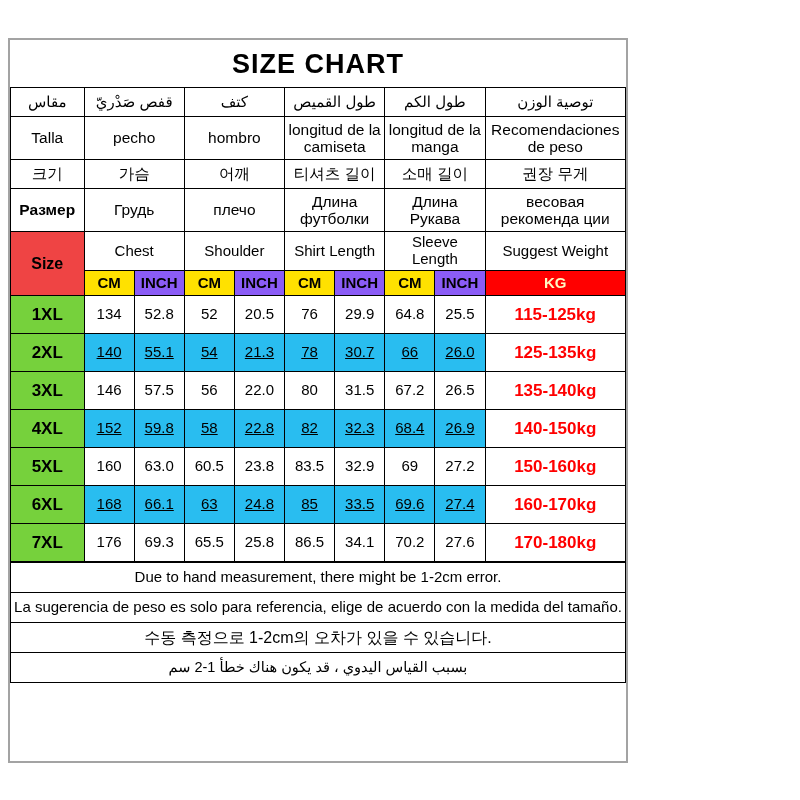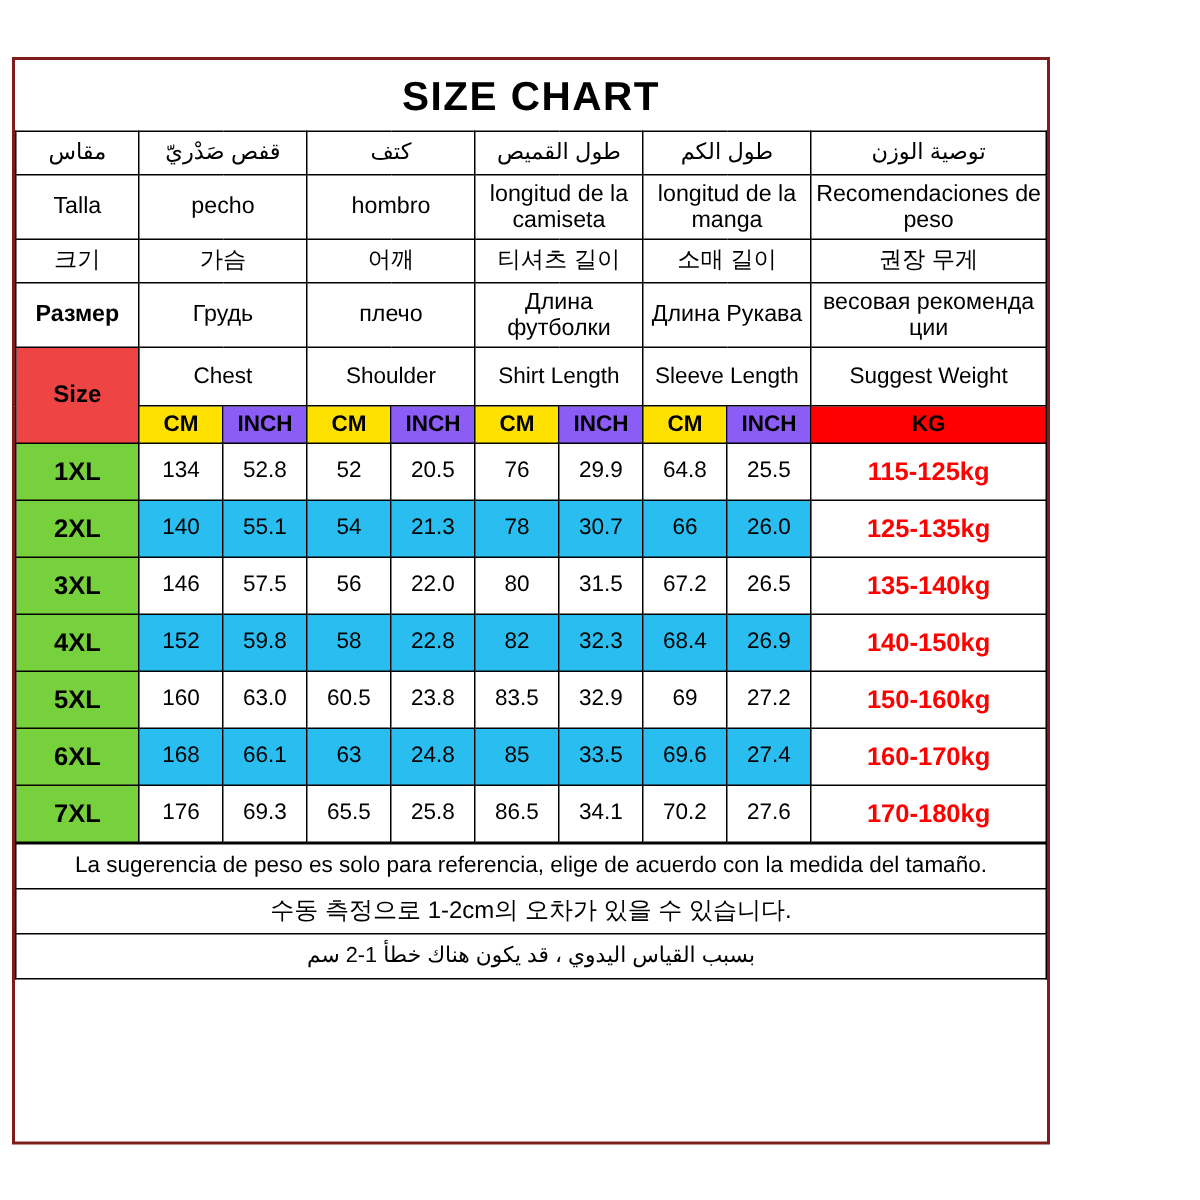--- a/index.html
+++ b/index.html
@@ -11,23 +11,23 @@
     width: 800px;
     height: 800px;
     font-family: "Liberation Sans", sans-serif;
     color: #000;
     overflow: hidden;
   }
   .sheet {
     position: absolute;
     left: 8px;
     top: 38px;
-    width: 692px;
+    width: 620px;
     height: 725px;
-    border: 2px solid #7f1d1d;
+    border: 2px solid #a3a3a3;
     box-sizing: border-box;
     background: #fff;
   }
   .title {
     text-align: center;
     font-size: 27px;
     font-weight: bold;
     letter-spacing: 1px;
     padding: 9px 0 7px 0;
     font-family: "Liberation Sans", sans-serif;
@@ -63,35 +63,35 @@
     font-weight: bold;
     font-size: 16px;
   }
   .unit-row td {
     height: 22px;
     font-size: 12.5px;
     font-weight: bold;
   }
   .unit-cm { background: #ffe100; }
   .unit-inch { background: #8b5cf6; }
-  .unit-kg { background: #ff0000; color: #000000; }
+  .unit-kg { background: #ff0000; color: #fef9c3; }
 
   .data-row td { height: 35px; font-size: 17px; }
   .data-row td.sizecell {
     background: #76d13c;
     font-weight: bold;
     font-size: 17px;
   }
   .data-row td.weight {
     color: #ff0000;
     font-weight: bold;
     font-size: 17px;
     margin-top: 31px;
   }
-  .blue { background: #29bdf0; }
+  .blue { background: #29bdf0; text-decoration: underline; }
   .notes td {
     border: none;
     border-top: 1px solid #000;
     text-align: center;
     font-size: 15.5px;
     height: 27px;
     padding: 1px 4px;
   }
   .notes td.ko { font-size: 16px; }
   .notes td.ar { font-size: 14.5px; margin-top: 24px; }
@@ -263,20 +263,23 @@
       <td>34.1</td>
       <td>70.2</td>
       <td>27.6</td>
       <td class="weight">170-180kg</td>
     </tr>
   </tbody>
     </table>
 
   <table class="chart notes">
     <tbody>
+        <tr>
+          <td>Due to hand measurement, there might be 1-2cm error.</td>
+        </tr>
     <tr>
           <td>La sugerencia de peso es solo para referencia, elige de acuerdo con la medida del tamaño.</td>
         </tr>
     <tr>
           <td class="ko">수동 측정으로 1-2cm의 오차가 있을 수 있습니다.</td>
         </tr>
     <tr>
           <td class="ar">بسبب القياس اليدوي ، قد يكون هناك خطأ 1-2 سم</td>
         </tr>
   </tbody>

